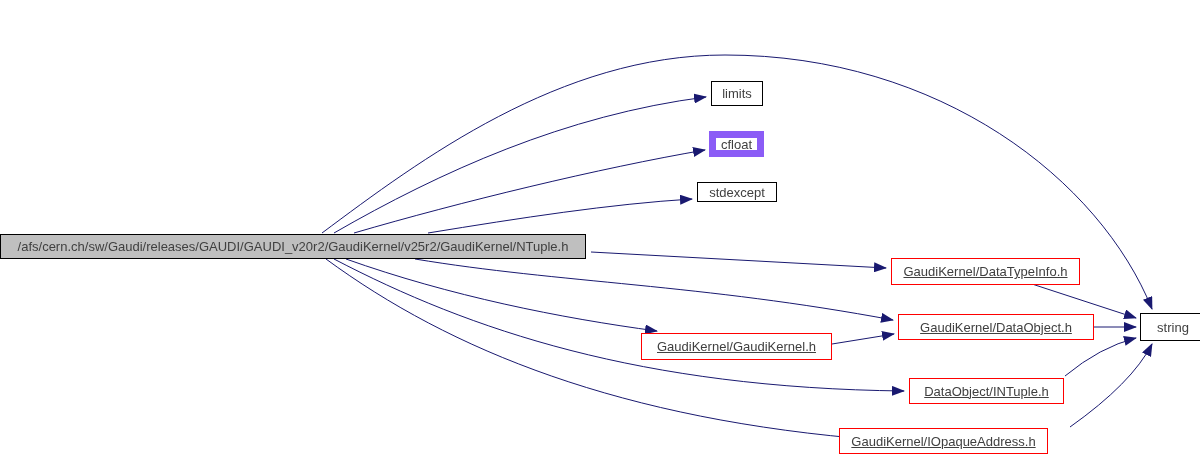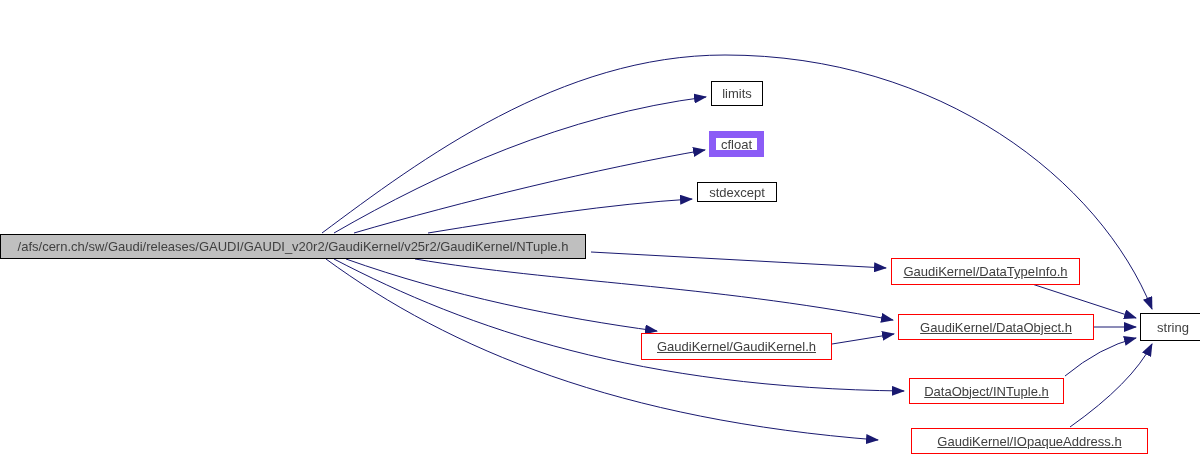--- a/index.html
+++ b/index.html
@@ -77,21 +77,21 @@
   </div>
 
   <div class="node n-red" style="left:641px;top:333px;width:191px;height:27px">
     <span>GaudiKernel/GaudiKernel.h</span>
   </div>
 
   <div class="node n-red" style="left:909px;top:378px;width:155px;height:26px">
     <span>DataObject/INTuple.h</span>
   </div>
 
-  <div class="node n-red" style="left:911px;top:428px;width:237px;height:26px">
+  <div class="node n-red" style="left:839px;top:428px;width:209px;height:26px">
     <span>GaudiKernel/IOpaqueAddress.h</span>
   </div>
 
   <div class="node n-plain" style="left:1140px;top:313px;width:66px;height:28px">
     <span>string</span>
   </div>
 
 </div>
 
 </body></html>

